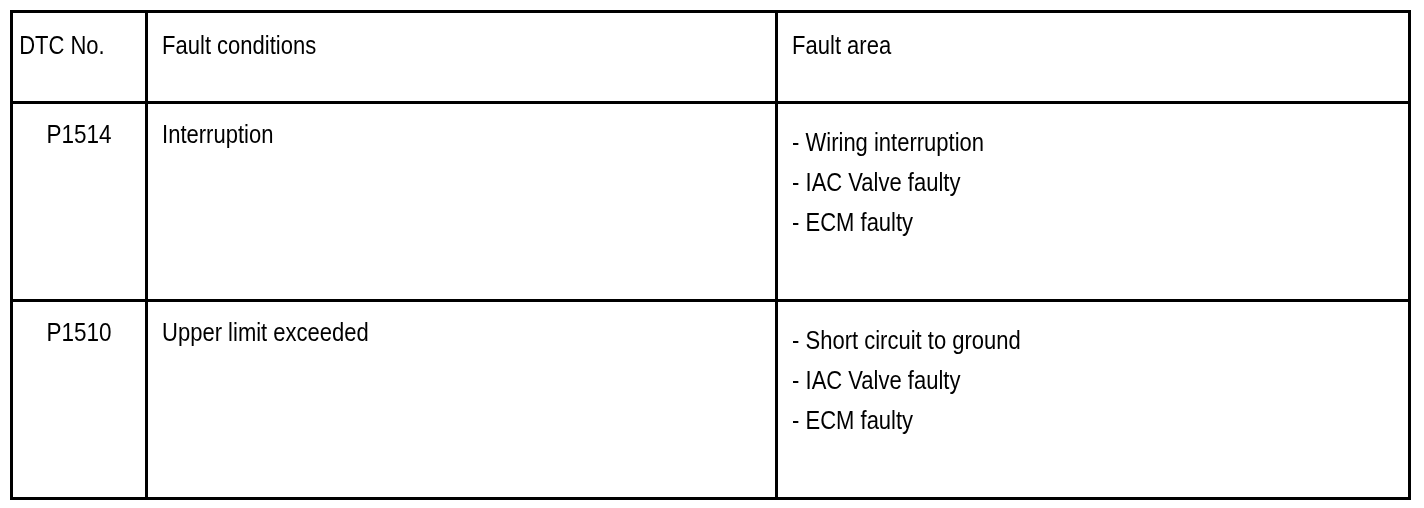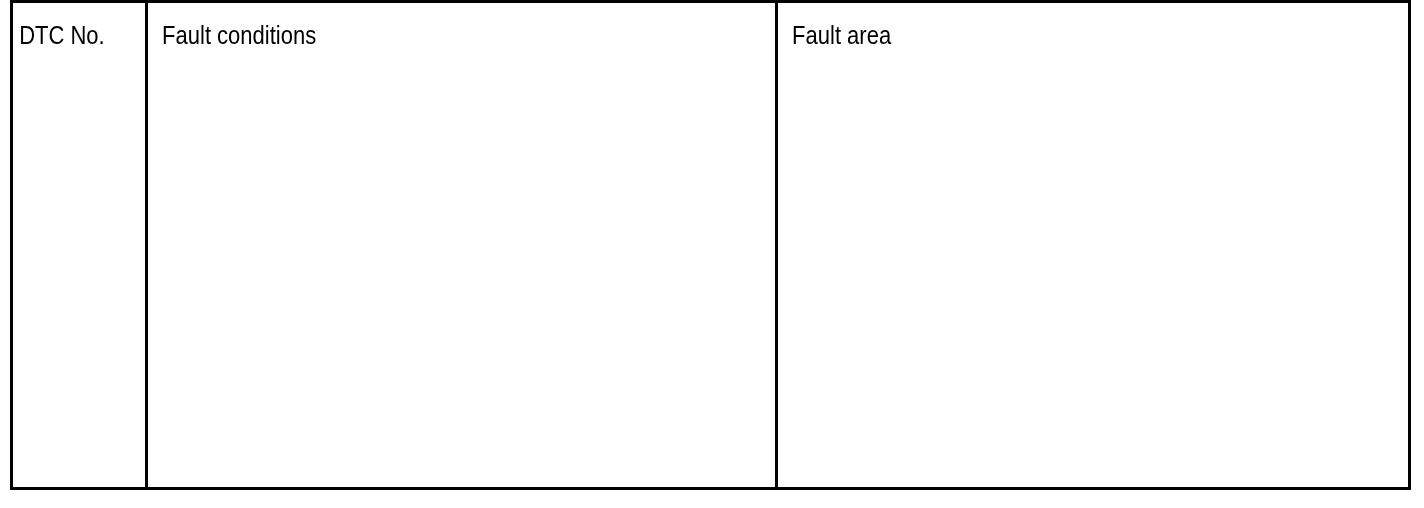--- a/index.html
+++ b/index.html
@@ -11,21 +11,21 @@
     width: 1424px;
     height: 508px;
     font-family: "Liberation Sans", "DejaVu Sans", sans-serif;
     color: #000000;
     overflow: hidden;
   }
 
   #dtc-table-wrap {
     position: absolute;
     left: 10px;
-    top: 0;
+    top: 10px;
     width: 1398px;
     height: 490px;
   }
 
   table.dtc-table {
     width: 1398px;
     height: 490px;
     border-collapse: collapse;
     table-layout: fixed;
   }
@@ -102,18 +102,52 @@
           <div class="cell-inner header-cell">DTC No.</div>
         </td>
         <td>
           <div class="cell-inner header-cell">Fault conditions</div>
         </td>
         <td>
           <div class="cell-inner header-cell">Fault area</div>
         </td>
       </tr>
 
+      <tr class="data-row">
+        <td class="dtc-cell">
+          <div class="cell-inner">P1514</div>
+        </td>
+        <td>
+          <div class="cell-inner">Interruption</div>
+        </td>
+        <td>
+          <div class="cell-inner">
+            <ul class="area-list">
+              <li>- Wiring interruption</li>
+              <li>- IAC Valve faulty</li>
+              <li>- ECM faulty</li>
+            </ul>
+          </div>
+        </td>
+      </tr>
 
 
+      <tr class="data-row">
+        <td class="dtc-cell">
+          <div class="cell-inner">P1510</div>
+        </td>
+        <td>
+          <div class="cell-inner">Upper limit exceeded</div>
+        </td>
+        <td>
+          <div class="cell-inner">
+            <ul class="area-list">
+              <li>- Short circuit to ground</li>
+              <li>- IAC Valve faulty</li>
+              <li>- ECM faulty</li>
+            </ul>
+          </div>
+        </td>
+      </tr>
 
     </tbody>
   </table>
 </div>
 
 </body></html>

